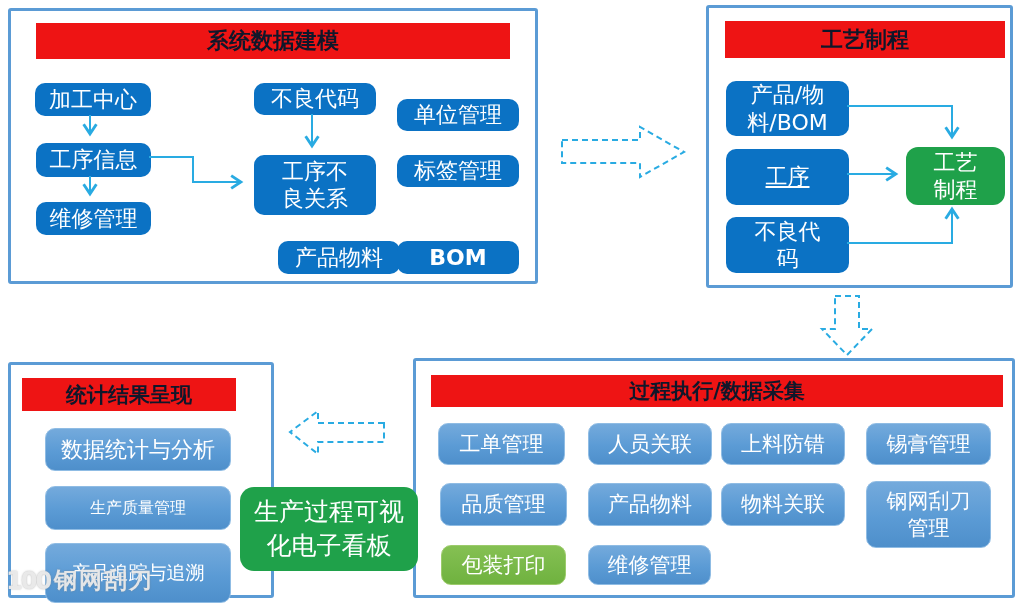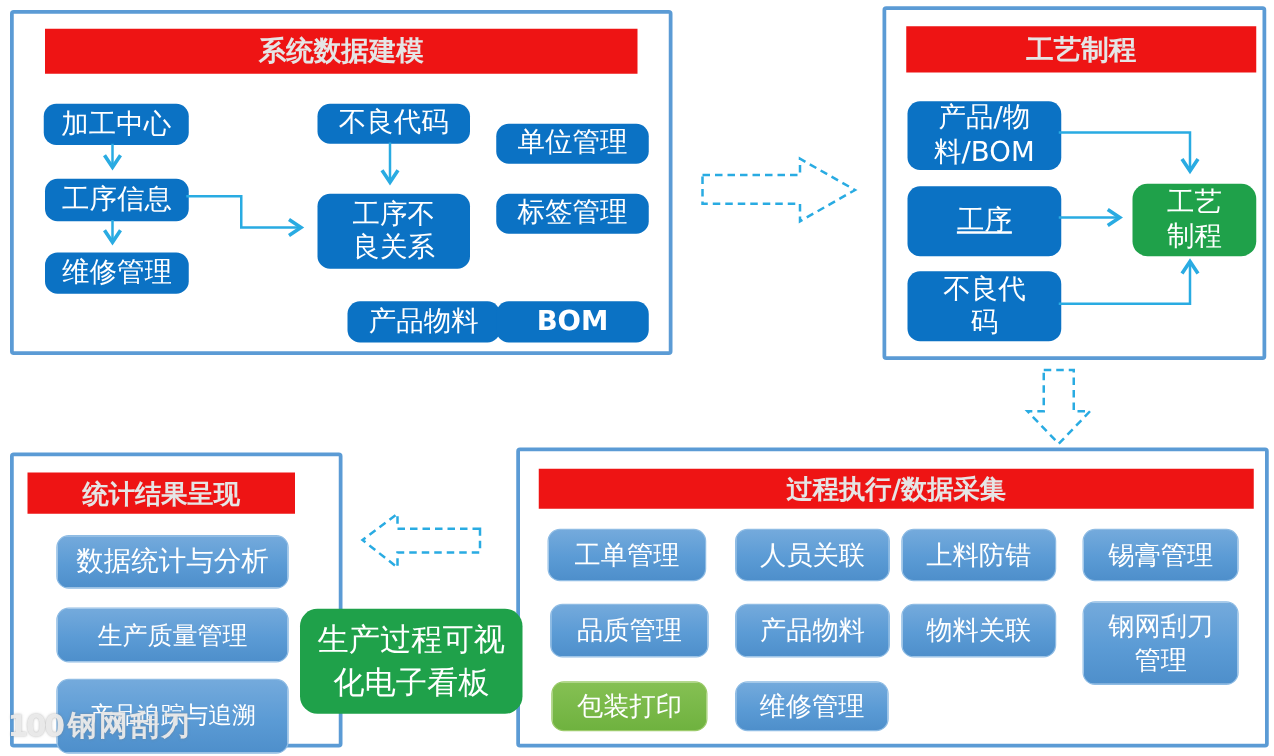--- a/index.html
+++ b/index.html
@@ -4,21 +4,21 @@
 <style>
   html,body{margin:0;padding:0;background:#fff;}
   #stage{
     position:relative;width:1019px;height:605px;background:#ffffff;
     font-family:"DejaVu Sans","Liberation Sans",sans-serif;overflow:hidden;
   }
   .panel{
     position:absolute;background:#fff;border:3px solid #5B9BD5;border-radius:3px;box-sizing:border-box;
   }
   .panel-header{
-    position:absolute;background:#EE1414;color:#e5e5e5;font-weight:bold;
+    position:absolute;background:#EE1414;color:#0f172a;font-weight:bold;
     display:flex;align-items:center;justify-content:center;box-sizing:border-box;
   }
   .node{
     position:absolute;color:#fff;display:flex;align-items:center;justify-content:center;
     text-align:center;box-sizing:border-box;white-space:pre-line;line-height:1.25;
   }
   .nd-dark{background:#0B72C4;border-radius:10px;font-size:22px;}
   .nd-light{background:linear-gradient(180deg,#74AADC 0%,#5B9BD5 55%,#4E8FCB 100%);
     border:1px solid #8FBCE4;border-radius:10px;font-size:21px;}
   .nd-green{background:#1FA14A;border-radius:12px;font-size:22px;}
@@ -63,21 +63,21 @@
     <div class="node nd-dark" style="left:17px;top:141px;width:123px;height:56px;text-decoration:underline;">工序</div>
     <div class="node nd-dark" style="left:17px;top:209px;width:123px;height:56px;">不良代
 码</div>
     <div class="node nd-green" style="left:197px;top:139px;width:99px;height:58px;">工艺
 制程</div>
   </div>
 
   <div class="panel" style="left:8px;top:362px;width:266px;height:236px;">
     <div class="panel-header" style="left:11px;top:13px;width:214px;height:33px;font-size:21px;">统计结果呈现</div>
     <div class="node nd-light" style="left:34px;top:63px;width:186px;height:43px;font-size:22px;">数据统计与分析</div>
-    <div class="node nd-light" style="left:34px;top:121px;width:186px;height:44px;font-size:20px;">生产质量管理</div>
+    <div class="node nd-light" style="left:34px;top:121px;width:186px;height:44px;font-size:16px;">生产质量管理</div>
     <div class="node nd-light" style="left:34px;top:178px;width:186px;height:60px;font-size:19px;">产品追踪与追溯</div>
   </div>
 
   <div class="panel" style="left:413px;top:358px;width:602px;height:240px;">
     <div class="panel-header" style="left:15px;top:14px;width:572px;height:32px;font-size:21px;">过程执行/数据采集</div>
     <div class="node nd-light" style="left:22px;top:62px;width:127px;height:42px;">工单管理</div>
     <div class="node nd-light" style="left:172px;top:62px;width:124px;height:42px;">人员关联</div>
     <div class="node nd-light" style="left:305px;top:62px;width:124px;height:42px;">上料防错</div>
     <div class="node nd-light" style="left:450px;top:62px;width:125px;height:42px;">锡膏管理</div>
     <div class="node nd-light" style="left:24px;top:122px;width:127px;height:43px;">品质管理</div>

